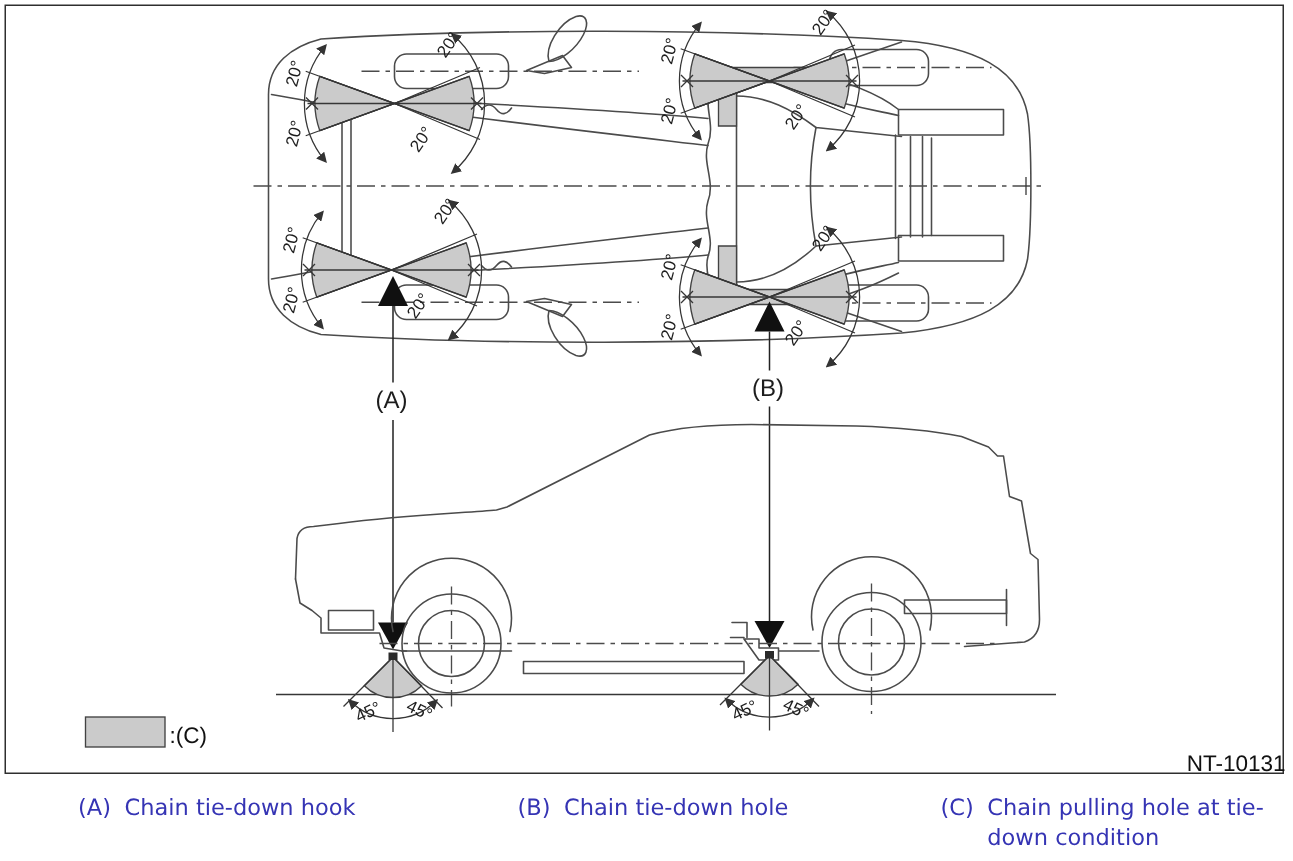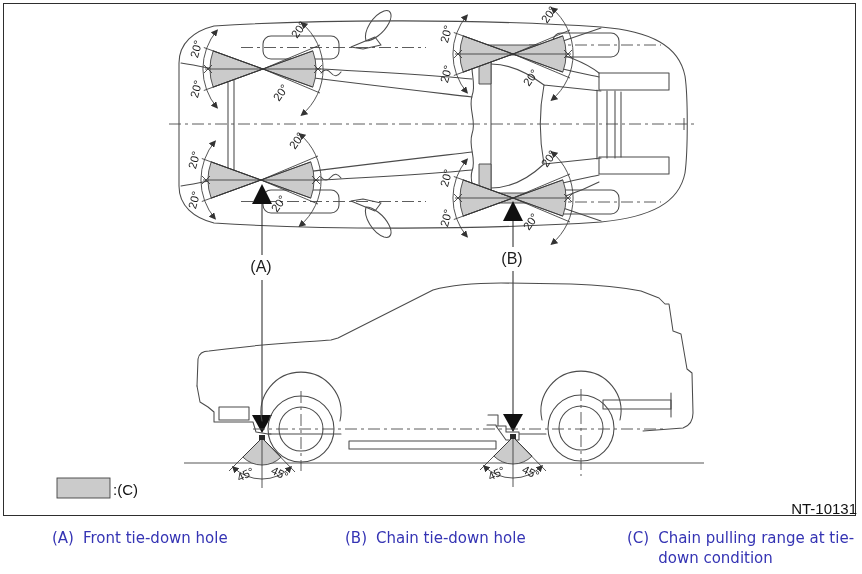--- a/index.html
+++ b/index.html
@@ -192,25 +192,25 @@
         <rect class="gry" x="56" y="477" width="53" height="20" stroke-width="1.4"></rect>
         <text class="fig" x="112" y="494" font-size="16">:(C)</text>
       </g>
       <text class="fig" x="856" y="513" text-anchor="end">NT-10131</text>
     </svg>
   </div>
 
   <div class="caption-row">
     <div class="cap cap-a">
       <span class="key">(A)</span>
-      <span class="lab">Front tie-down hole</span>
+      <span class="lab">Chain tie-down hook</span>
     </div>
     <div class="cap cap-b">
       <span class="key">(B)</span>
       <span class="lab">Chain tie-down hole</span>
     </div>
     <div class="cap cap-c">
       <span class="key">(C)</span>
-      <span class="lab">Chain pulling range at tie-down condition</span>
+      <span class="lab">Chain pulling hole at tie-down condition</span>
     </div>
   </div>
 
 </div>
 
 </body></html>

